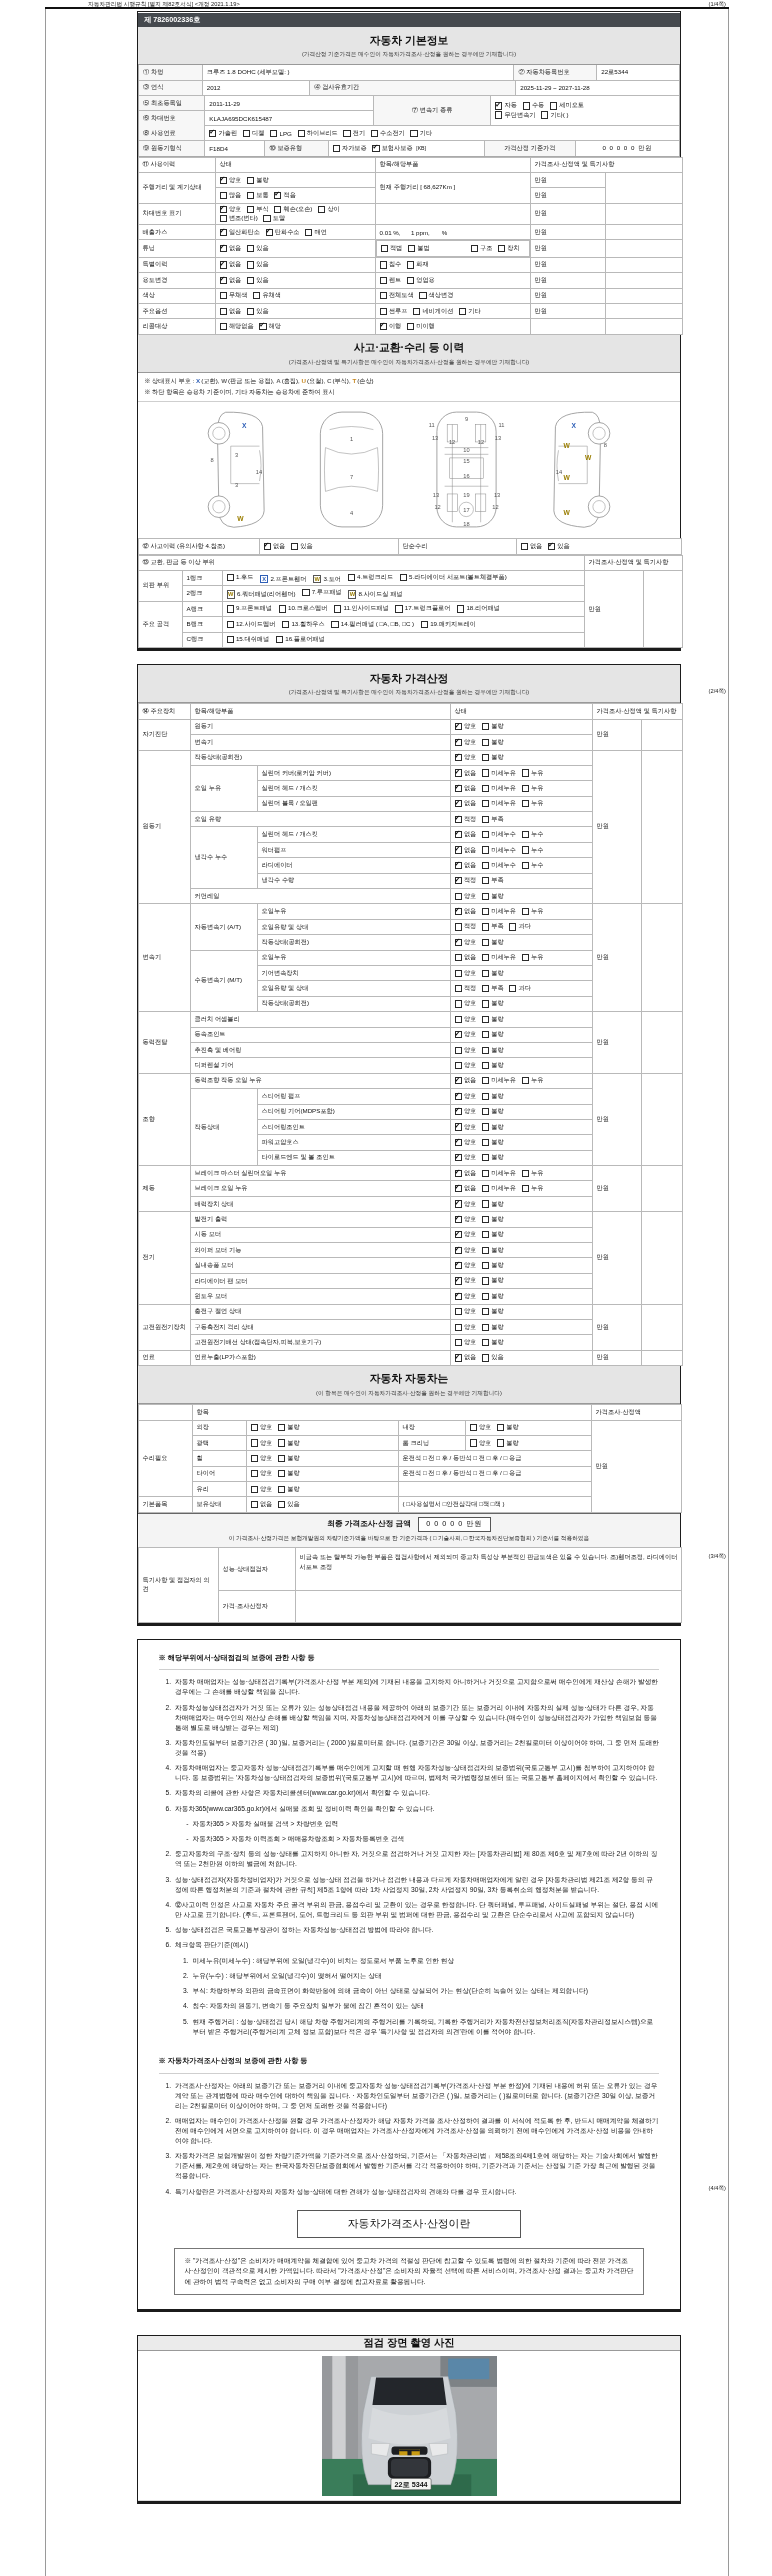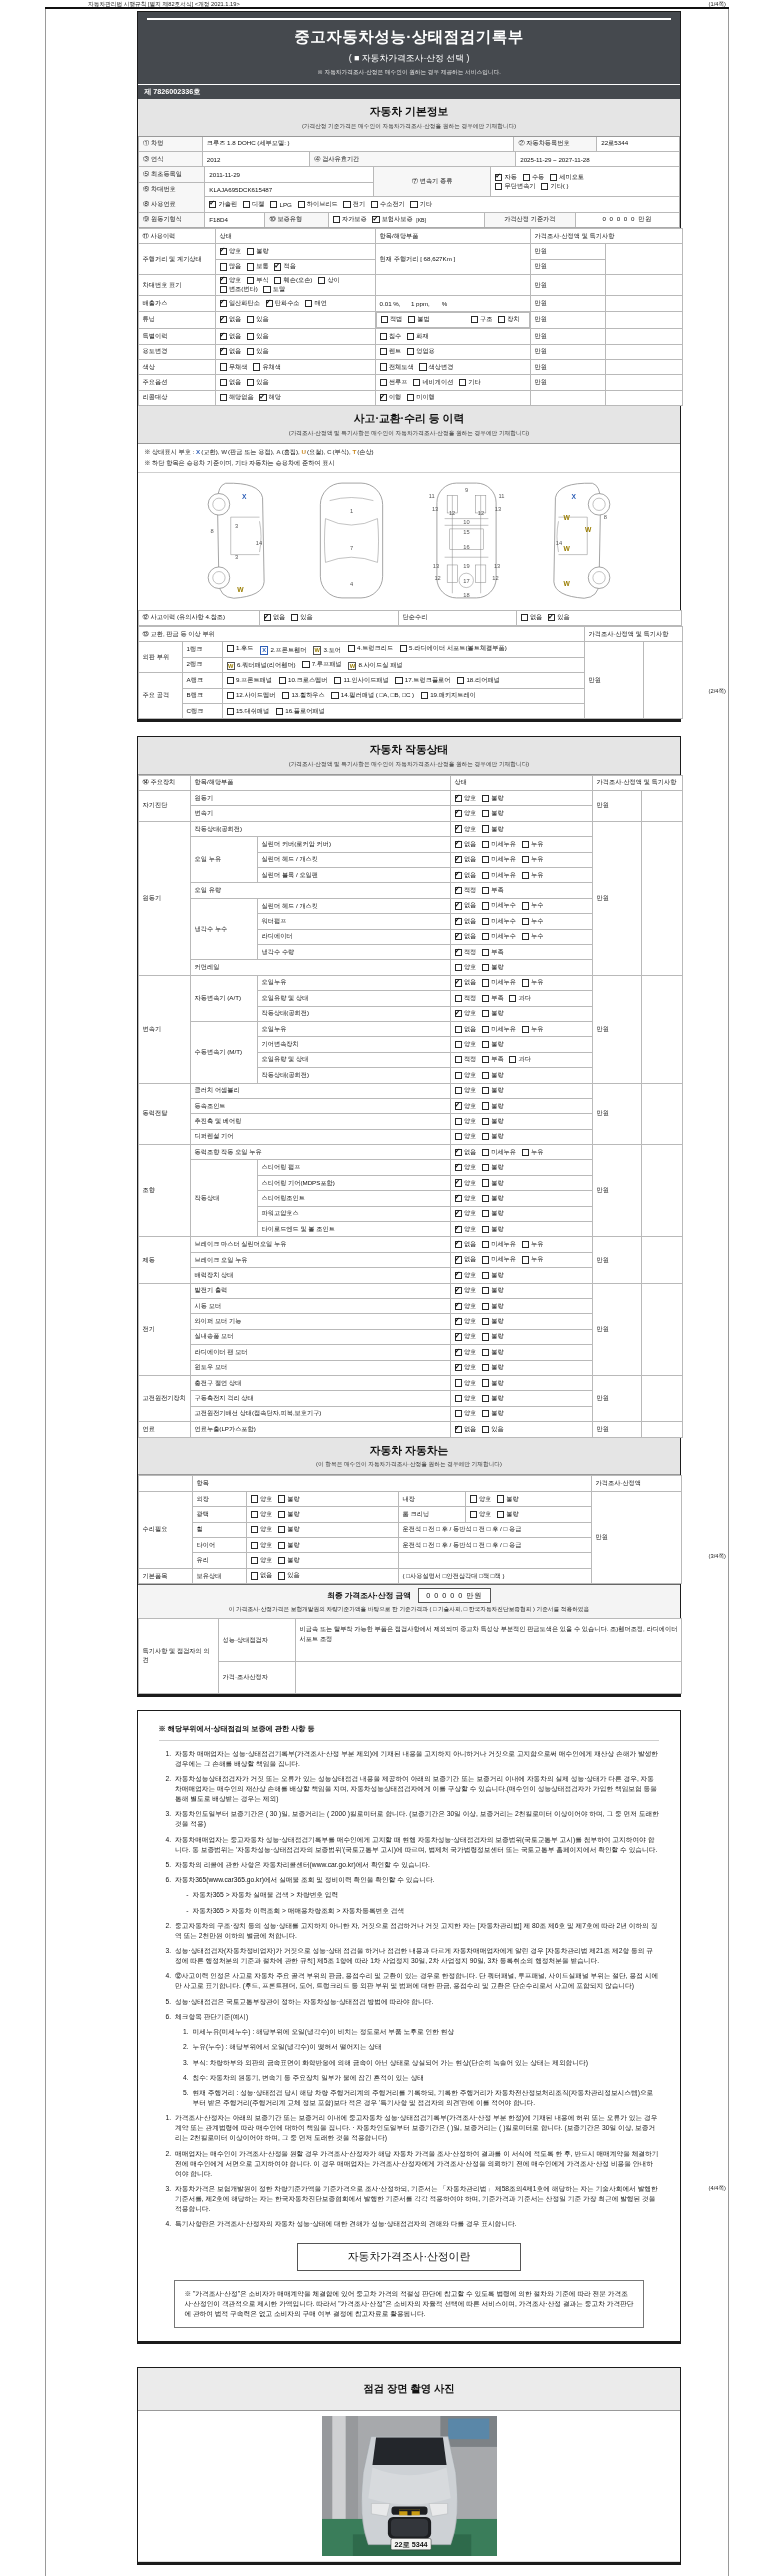--- a/index.html
+++ b/index.html
@@ -60,21 +60,21 @@
   .notice-body{padding:7.2px 20.6px 13.4px;background:#fff;}
   .nsec-title{font-size:7.2px;font-weight:bold;padding:6.2px 0 6.2px;border-bottom:0.5px solid #cfcfcf;margin-bottom:7.2px;}
   .nitem{display:flex;font-size:6.7px;line-height:1.5;margin:5.2px 0;}
   .nitem .nnum{width:12.4px;flex:0 0 auto;text-align:right;margin-right:4.1px;}
   .nitem.lv1{margin-left:17.5px;}
   .nbox-title{width:222px;margin:13.4px auto 9.3px;border:0.5px solid #555;text-align:center;
      font-size:10.8px;font-weight:normal;padding:6.2px 0;}
   .nbox-text{border:0.5px solid #777;margin:0 15.5px;padding:7.2px 9.3px;font-size:6.7px;line-height:1.55;}
   
   .photo-band{background:#ebebeb;text-align:center;font-size:10.3px;font-weight:bold;
-     padding:14px 0;border-bottom:0.5px solid #999;}
+     padding:0 0;border-bottom:0.5px solid #999;}
   .photo-wrap{text-align:center;padding:5.2px 0 2.1px;border-bottom:0.5px solid #ddd;}
   .finalband{border-top:1px solid #666;background:#f4f4f4;padding:3.1px 0 4.1px;}
   .finalrow{display:flex;justify-content:center;align-items:center;gap:7px;}
   .final-label{font-size:7.7px;font-weight:bold;}
   .final-box{border:0.5px solid #555;background:#fff;padding:1.5px 7.2px;font-size:7.2px;letter-spacing:1px;}
   .final-note{text-align:center;font-size:5.7px;margin-top:3.1px;color:#222;}
 </style>
 </head>
 <body>
 
@@ -84,26 +84,20 @@
   <div class="top-rule"></div>
   <div class="sheet-label">자동차관리법 시행규칙 [별지 제82호서식] &lt;개정 2021.1.19&gt;</div>
   <div class="pmarker" style="top:1px">(1/4쪽)</div>
   <div class="pmarker" style="top:688px">(2/4쪽)</div>
   <div class="pmarker" style="top:1553px">(3/4쪽)</div>
   <div class="pmarker" style="top:2185px">(4/4쪽)</div>
 
   <div class="formcol">
 
     <div class="pageblock">
-      <div class="dkband">
-        <div class="wline"></div>
-        <div class="dk-title">중고자동차성능·상태점검기록부</div>
-        <div class="dk-sub">( ■ 자동차가격조사·산정 선택 )</div>
-        <div class="dk-note">※ 자동차가격조사·산정은 매수인이 원하는 경우 제공하는 서비스입니다.</div>
-      </div>
       <div class="docbar">제 7826002336호</div>
 
       <div class="ltband">
         <div class="lt-title">자동차 기본정보</div>
         <div class="lt-sub">(가격산정 기준가격은 매수인이 자동차가격조사·산정을 원하는 경우에만 기재합니다)</div>
       </div>
       <div class="btable">
         <div class="brow" style="border-top:0">
           <div class="bcell blab" style="width:57px">① 차명</div>
           <div class="bcell" style="width:316px">크루즈 1.8 DOHC (세부모델: )</div>
@@ -582,21 +576,21 @@
                   <span class="cb"></span>
                   <span>16.플로어패널</span>
                 </span></td>
             </tr>
           </tbody>
       </table>
     </div>
 
     <div class="pageblock" style="margin-top:13.4px">
       <div class="ltband">
-        <div class="lt-title">자동차 작동상태</div>
+        <div class="lt-title">자동차 가격산정</div>
         <div class="lt-sub">(가격조사·산정액 및 특기사항은 매수인이 자동차가격조사·산정을 원하는 경우에만 기재합니다)</div>
       </div>
       <table class="ft">
         <colgroup>
             <col style="width:52px">
             <col style="width:67px">
             <col style="width:193px">
             <col style="width:142px">
             <col style="width:49px">
             <col style="width:41px">
@@ -1305,20 +1299,21 @@
             </div>
             <div class="nitem lv1">
               <span class="nnum">4.</span>
               <span style="flex: 1 1 0%;">침수: 자동차의 원동기, 변속기 등 주요장치 일부가 물에 잠긴 흔적이 있는 상태</span>
             </div>
             <div class="nitem lv1">
               <span class="nnum">5.</span>
               <span style="flex: 1 1 0%;">현재 주행거리 : 성능·상태점검 당시 해당 차량 주행거리계의 주행거리를 기록하되, 기록한 주행거리가 자동차전산정보처리조직(자동차관리정보시스템)으로부터 받은 주행거리(주행거리계 교체 정보 포함)보다 적은 경우 '특기사항 및 점검자의 의견'란에 이를 적어야 합니다.</span>
             </div>
           </div>
+        <div class="nsec-title" style="margin-top:13.4px">※ 자동차가격조사·산정의 보증에 관한 사항 등</div>
         <div id="notice-b">
             <div class="nitem">
               <span class="nnum">1.</span>
               <span style="flex: 1 1 0%;">가격조사·산정자는 아래의 보증기간 또는 보증거리 이내에 중고자동차 성능·상태점검기록부(가격조사·산정 부분 한정)에 기재된 내용에 허위 또는 오류가 있는 경우 계약 또는 관계법령에 따라 매수인에 대하여 책임을 집니다. · 자동차인도일부터 보증기간은 (      )일, 보증거리는 (      )킬로미터로 합니다. (보증기간은 30일 이상, 보증거리는 2천킬로미터 이상이어야 하며, 그 중 먼저 도래한 것을 적용합니다)</span>
             </div>
             <div class="nitem">
               <span class="nnum">2.</span>
               <span style="flex: 1 1 0%;">매매업자는 매수인이 가격조사·산정을 원할 경우 가격조사·산정자가 해당 자동차 가격을 조사·산정하여 결과를 이 서식에 적도록 한 후, 반드시 매매계약을 체결하기 전에 매수인에게 서면으로 고지하여야 합니다. 이 경우 매매업자는 가격조사·산정자에게 가격조사·산정을 의뢰하기 전에 매수인에게 가격조사·산정 비용을 안내하여야 합니다.</span>
             </div>
             <div class="nitem">

